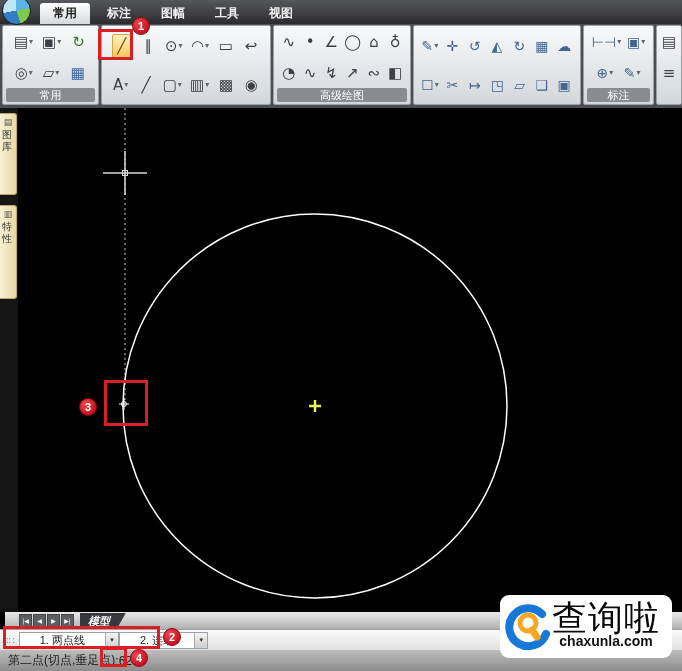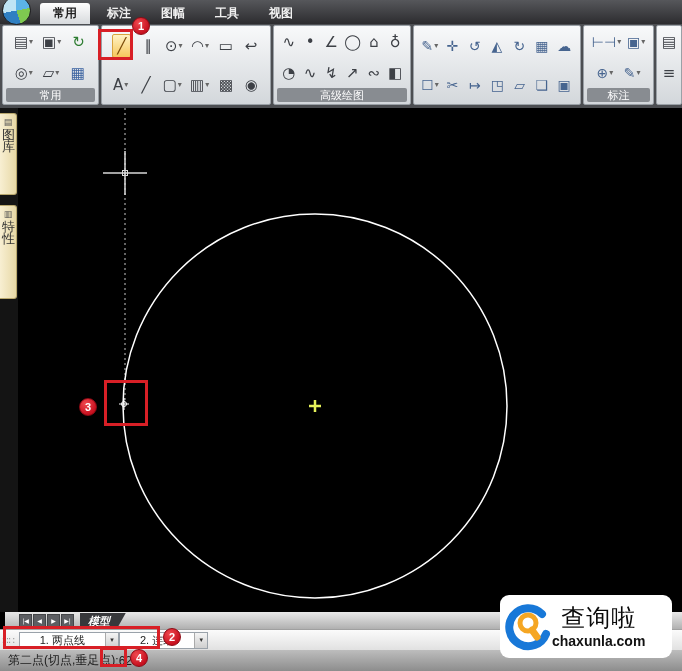--- a/index.html
+++ b/index.html
@@ -37,21 +37,21 @@
   .rlabel { height:14px; line-height:14px; text-align:center; background:#888c91; color:#fff;
     font-size:11px; margin:0 3px 2px; border-radius:2px; }
 
   
   #sidebar { position:absolute; left:0; top:108px; width:18px; height:504px; background:#141414; }
   .side-tab { position:absolute; left:0; width:17px;
     background:linear-gradient(90deg,#f8efd2,#e7d8a6); border:1px solid #b9a86e; border-left:none;
     border-radius:0 3px 3px 0; color:#333; display:flex; flex-direction:column; align-items:center;
     padding:3px 0; }
   .side-tab .ticon { font-size:9px; color:#555; margin-bottom:2px; font-family:"DejaVu Sans",sans-serif; }
-  .side-tab .tlabel { width:12px; word-break:break-all; line-height:12px; font-size:13px; text-align:left; }
+  .side-tab .tlabel { width:12px; word-break:break-all; line-height:12px; font-size:10px; text-align:left; }
   #side-tab-0 { top:5px; height:82px; }
   #side-tab-1 { top:97px; height:94px; }
 
   
   #canvas { position:absolute; left:18px; top:108px; width:664px; height:504px; background:#000; }
 
   
   #sheetbar { position:absolute; left:5px; top:612px; width:682px; height:17px;
     background:linear-gradient(#e9e9e9,#b0b0b0); display:flex; align-items:center; }
   .navbtn { width:13px; height:13px; background:#5c5e62; border:1px solid #434548; color:#fff;
@@ -79,21 +79,21 @@
   
   #statusbar { position:absolute; left:0; top:650px; width:682px; height:21px;
     background:linear-gradient(#bdbdbd,#8d8d8d); display:flex; align-items:center;
     padding-left:8px; font-size:12px; color:#1b1b1b; }
 
   
   #watermark { position:absolute; left:500px; top:595px; width:172px; height:63px; background:#fff;
     border-radius:9px; display:flex; align-items:center; z-index:50; }
   #wm-logo { margin-left:2px; flex:0 0 52px; }
   #wm-text { display:flex; flex-direction:column; align-items:center; margin-left:-2px; }
-  .wm-title { font-size:24px; line-height:29px; color:#0a0a0a; letter-spacing:1px;
+  .wm-title { font-size:35px; line-height:29px; color:#0a0a0a; letter-spacing:1px;
     font-family:"Liberation Serif","DejaVu Serif",serif; }
   .wm-url { font-size:14px; font-weight:bold; color:#111; line-height:16px; }
 
   
   .anno-box { position:absolute; border:3px solid #d81f26; z-index:60; }
   #anno-box-1 { left:98px; top:29px; width:35px; height:31px; }
   #anno-box-2 { left:3px;  top:626px; width:157px; height:23px; }
   #anno-box-3 { left:104px; top:380px; width:44px; height:46px; }
   #anno-box-4 { left:100px; top:647px; width:27px; height:20px; }
   .anno-marker { position:absolute; width:18px; height:18px; border-radius:50%;

